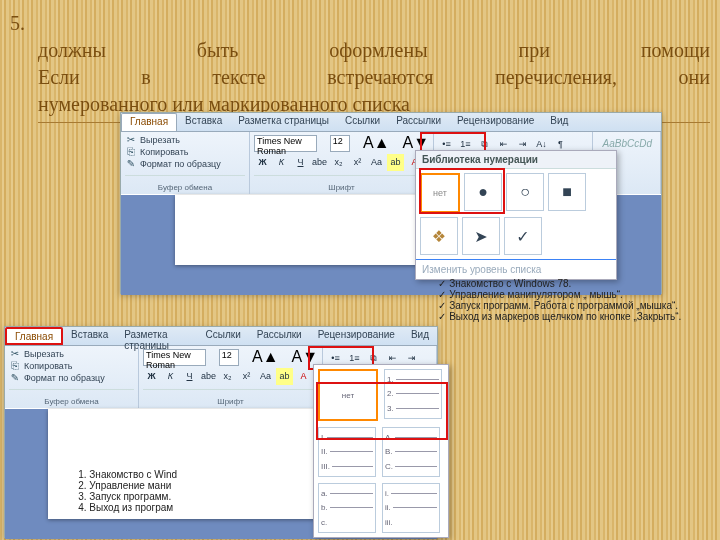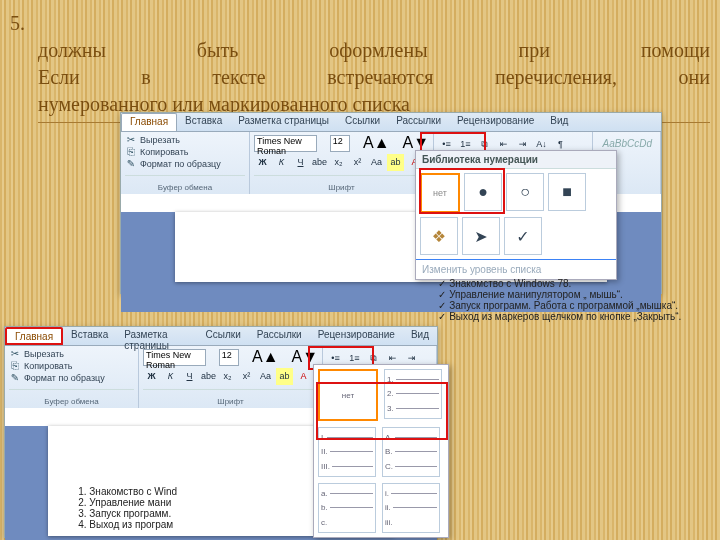--- a/index.html
+++ b/index.html
@@ -30,21 +30,21 @@
   .grp{border-right:1px solid #b9c9dc;padding:2px 4px;display:flex;flex-direction:column;justify-content:space-between}
   .grp-title{font-size:8px;color:#567;text-align:center;border-top:1px solid #cdd;padding-top:7px}
   .clip{font-size:9px;color:#345;line-height:12px}
   .clip .row{display:flex;align-items:center;gap:3px}
   .ico{width:12px;height:12px;display:inline-block;text-align:center;font-size:10px;line-height:12px;color:#356}
   .font-box{display:flex;gap:13px;align-items:center}
   .font-box select,.font-box .sel{font-size:9px;height:15px;border:1px solid #9ab;background:#fff;padding:0 2px}
   .btnrow{display:flex;gap:2px;margin-top:2px}
   .btnrow .b{width:15px;height:15px;font-size:9px;text-align:center;line-height:15px;border:1px solid transparent;color:#234}
   .doc-area{background:#6f8bbf;height:100%}
-  .page{background:#fff;margin:18px auto;width:80%;height:70px;box-shadow:0 1px 4px rgba(0,0,0,.4)}
+  .page{background:#fff;margin:1px auto;width:80%;height:70px;box-shadow:0 1px 4px rgba(0,0,0,.4)}
 
   
   .dd{position:absolute;background:#fff;border:1px solid #aab;box-shadow:2px 2px 6px rgba(0,0,0,.3);font-size:10px;color:#345}
   .dd-hdr{background:#eef2f8;font-weight:bold;padding:3px 6px;border-bottom:1px solid #cdd;color:#455}
   .swatch-grid{display:flex;flex-wrap:wrap;padding:4px;gap:4px}
   .swatch{width:36px;height:36px;border:1px solid #bcd;display:flex;align-items:center;justify-content:center;font-size:16px}
   .swatch.sel{border:2px solid #f80}
   .dd-ftr{border-top:1px solid #3b82f6;padding:4px 6px;color:#567}
   .dd-ftr .dim{color:#9ab}
 

